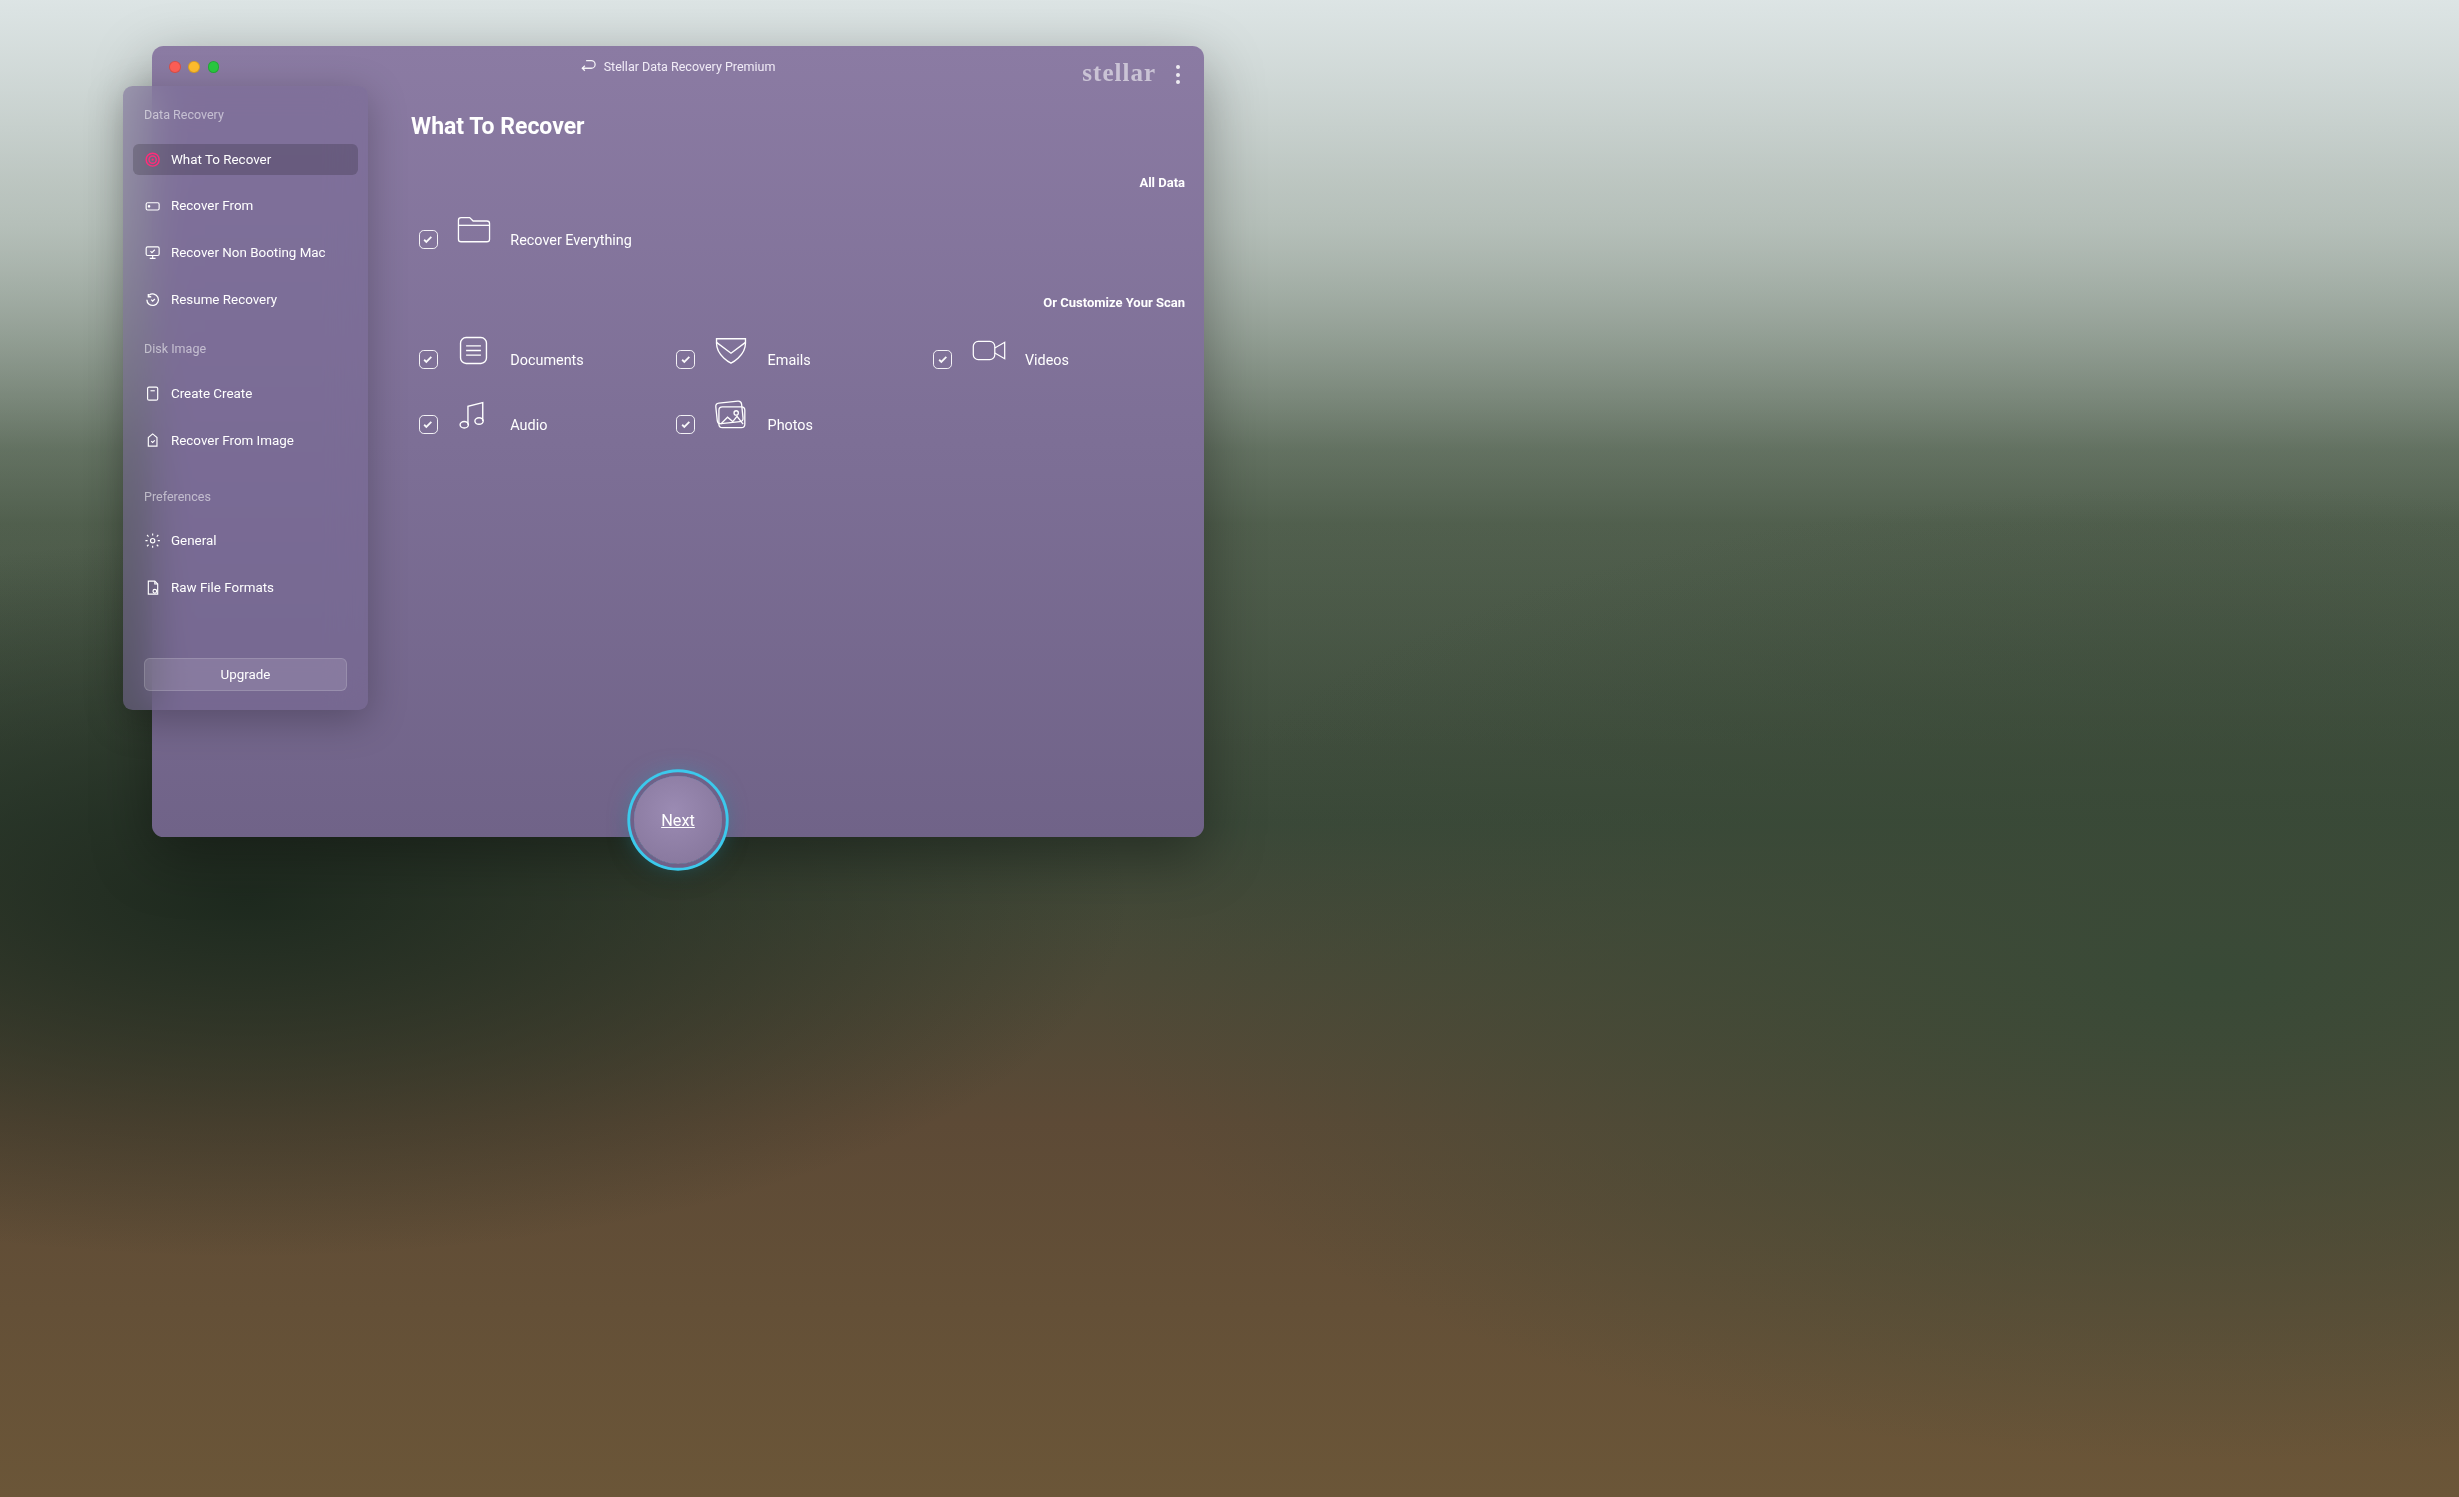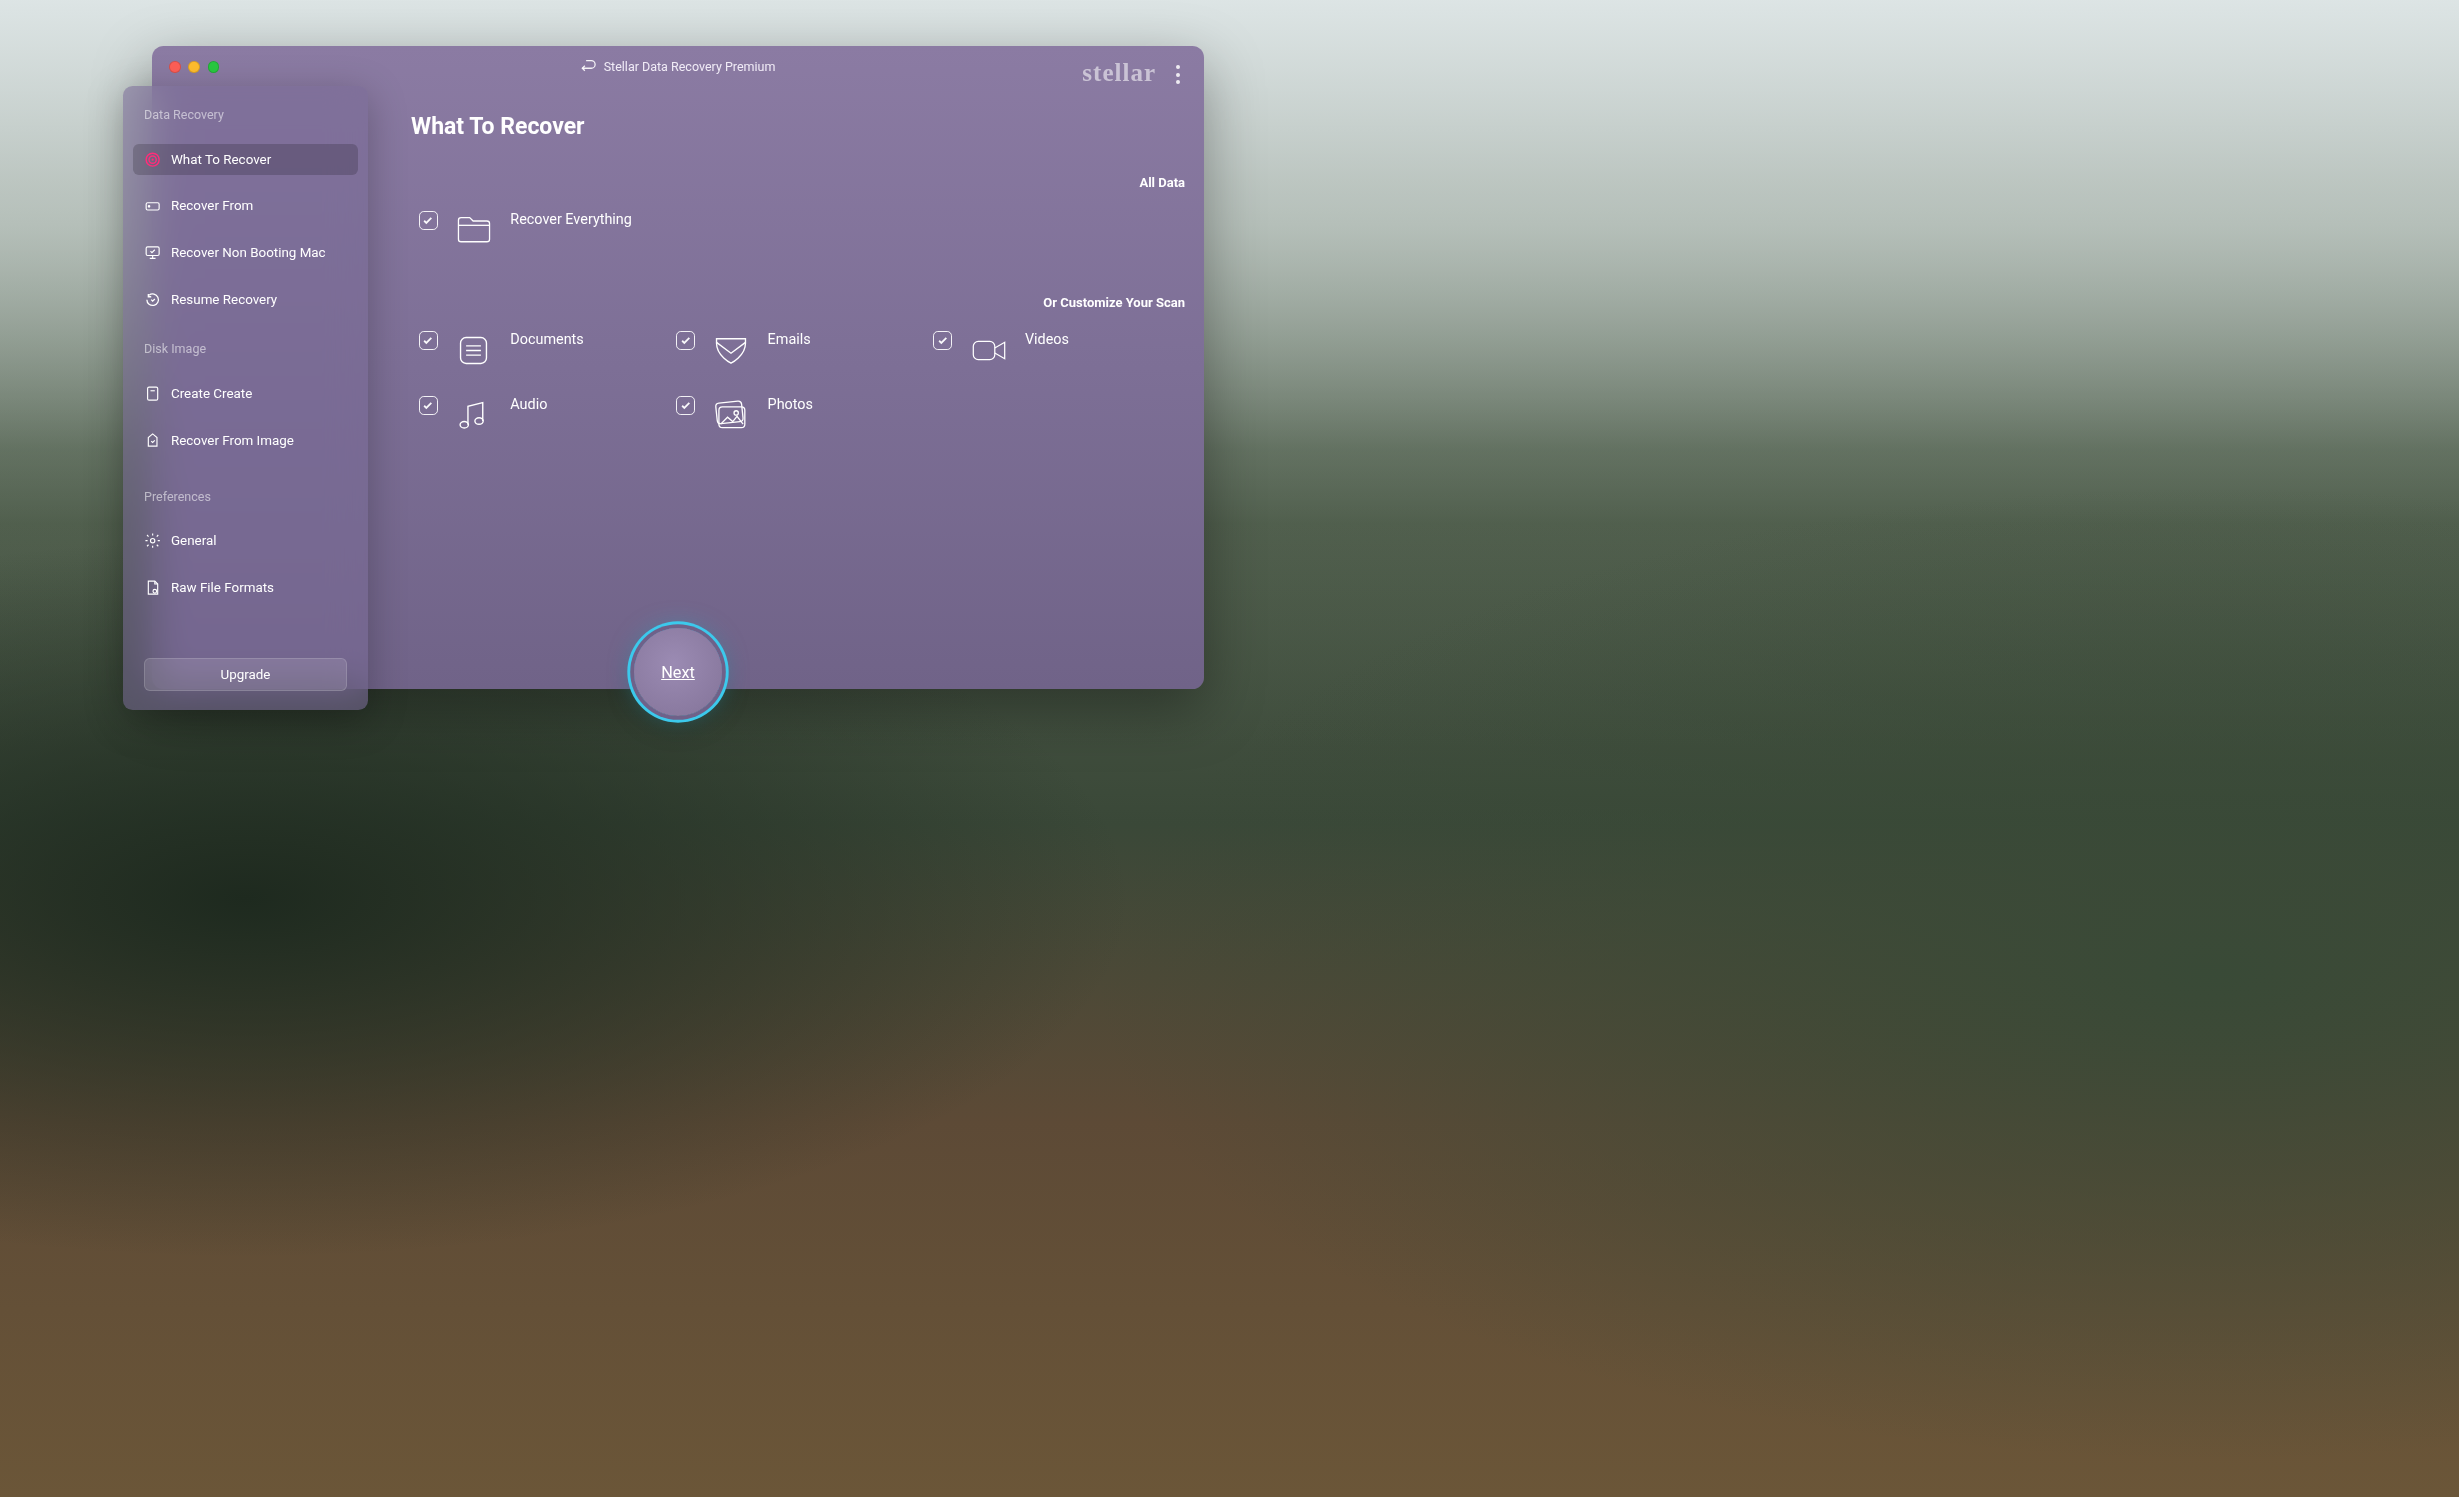--- a/index.html
+++ b/index.html
@@ -12,21 +12,21 @@
 .bg-hills{
   position:absolute;inset:0;
   background:
     radial-gradient(ellipse 60% 40% at 10% 60%, #1e2a1f 0%, transparent 60%),
     radial-gradient(ellipse 70% 50% at 90% 65%, #394a37 0%, transparent 65%),
     linear-gradient(180deg, rgba(222,230,230,0.9) 0%, rgba(190,200,195,0.7) 12%, rgba(90,110,90,0.3) 30%, transparent 50%);
 }
 .window{
   position:absolute;
   left:152px; top:46px;
-  width:1052px; height:643px;
+  width:1052px; height:791px;
   border-radius:11.5px;
   background: linear-gradient(180deg, #8b7ba3 0%, #7d6f96 50%, #706388 100%);
   box-shadow: 0 19px 58px rgba(0,0,0,0.35);
   overflow:visible;
 }
 .titlebar{
   position:absolute; top:0; left:0; right:0; height:42px;
   display:flex; align-items:center;
 }
 .traffic{ display:flex; gap:7.7px; margin-left:17.3px; }
@@ -89,21 +89,21 @@
 .section-label{ color:#fff; font-size:13px; font-weight:700; margin-bottom:21px;text-align:right; }
 
 .option-row{
   display:grid;
   grid-template-columns: repeat(3, 240px);
   gap:27px 17.3px;
   margin-left:7.7px;
   margin-bottom:42px;
 }
 .option{
-  display:flex; align-items:flex-start; gap:17.3px;
+  display:flex; align-items:flex-end; gap:17.3px;
 }
 .chk{
   width:19px; height:19px; border:1.4px solid rgba(255,255,255,0.9); border-radius:4.8px;
   display:flex; align-items:center; justify-content:center; cursor:pointer; flex-shrink:0;
 }
 .chk svg{ width:11.5px; height:11.5px; stroke:#fff; opacity:0.95;}
 .opt-icon{ width:38px; height:38px; display:flex; align-items:center; justify-content:center; flex-shrink:0;}
 .opt-icon svg{ stroke:#fff; fill:none; stroke-width:1.5; }
 .opt-label{ color:#fff; font-size:14.4px; }
 

